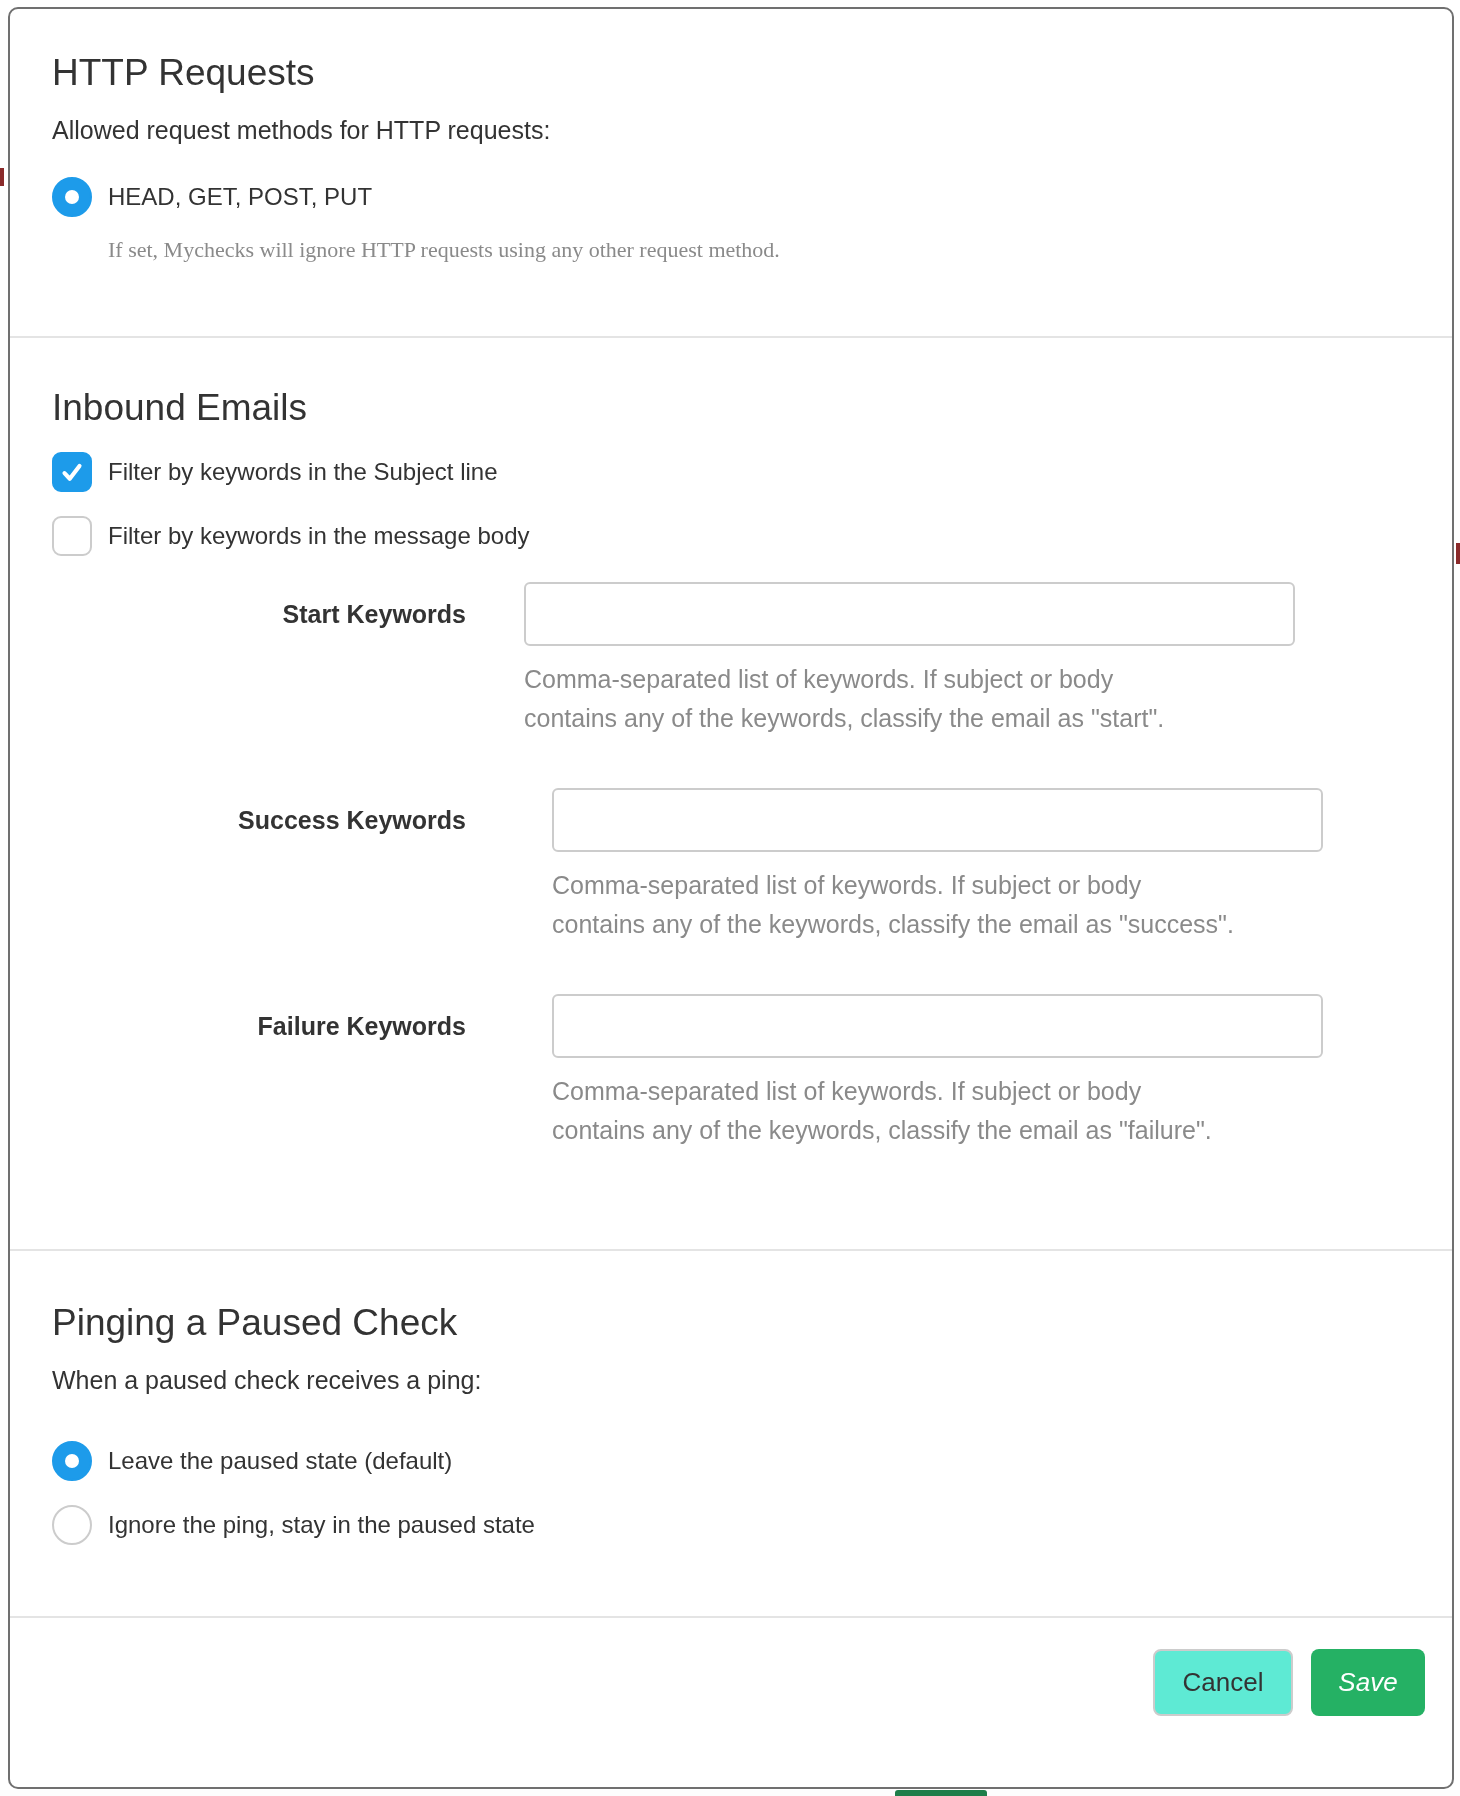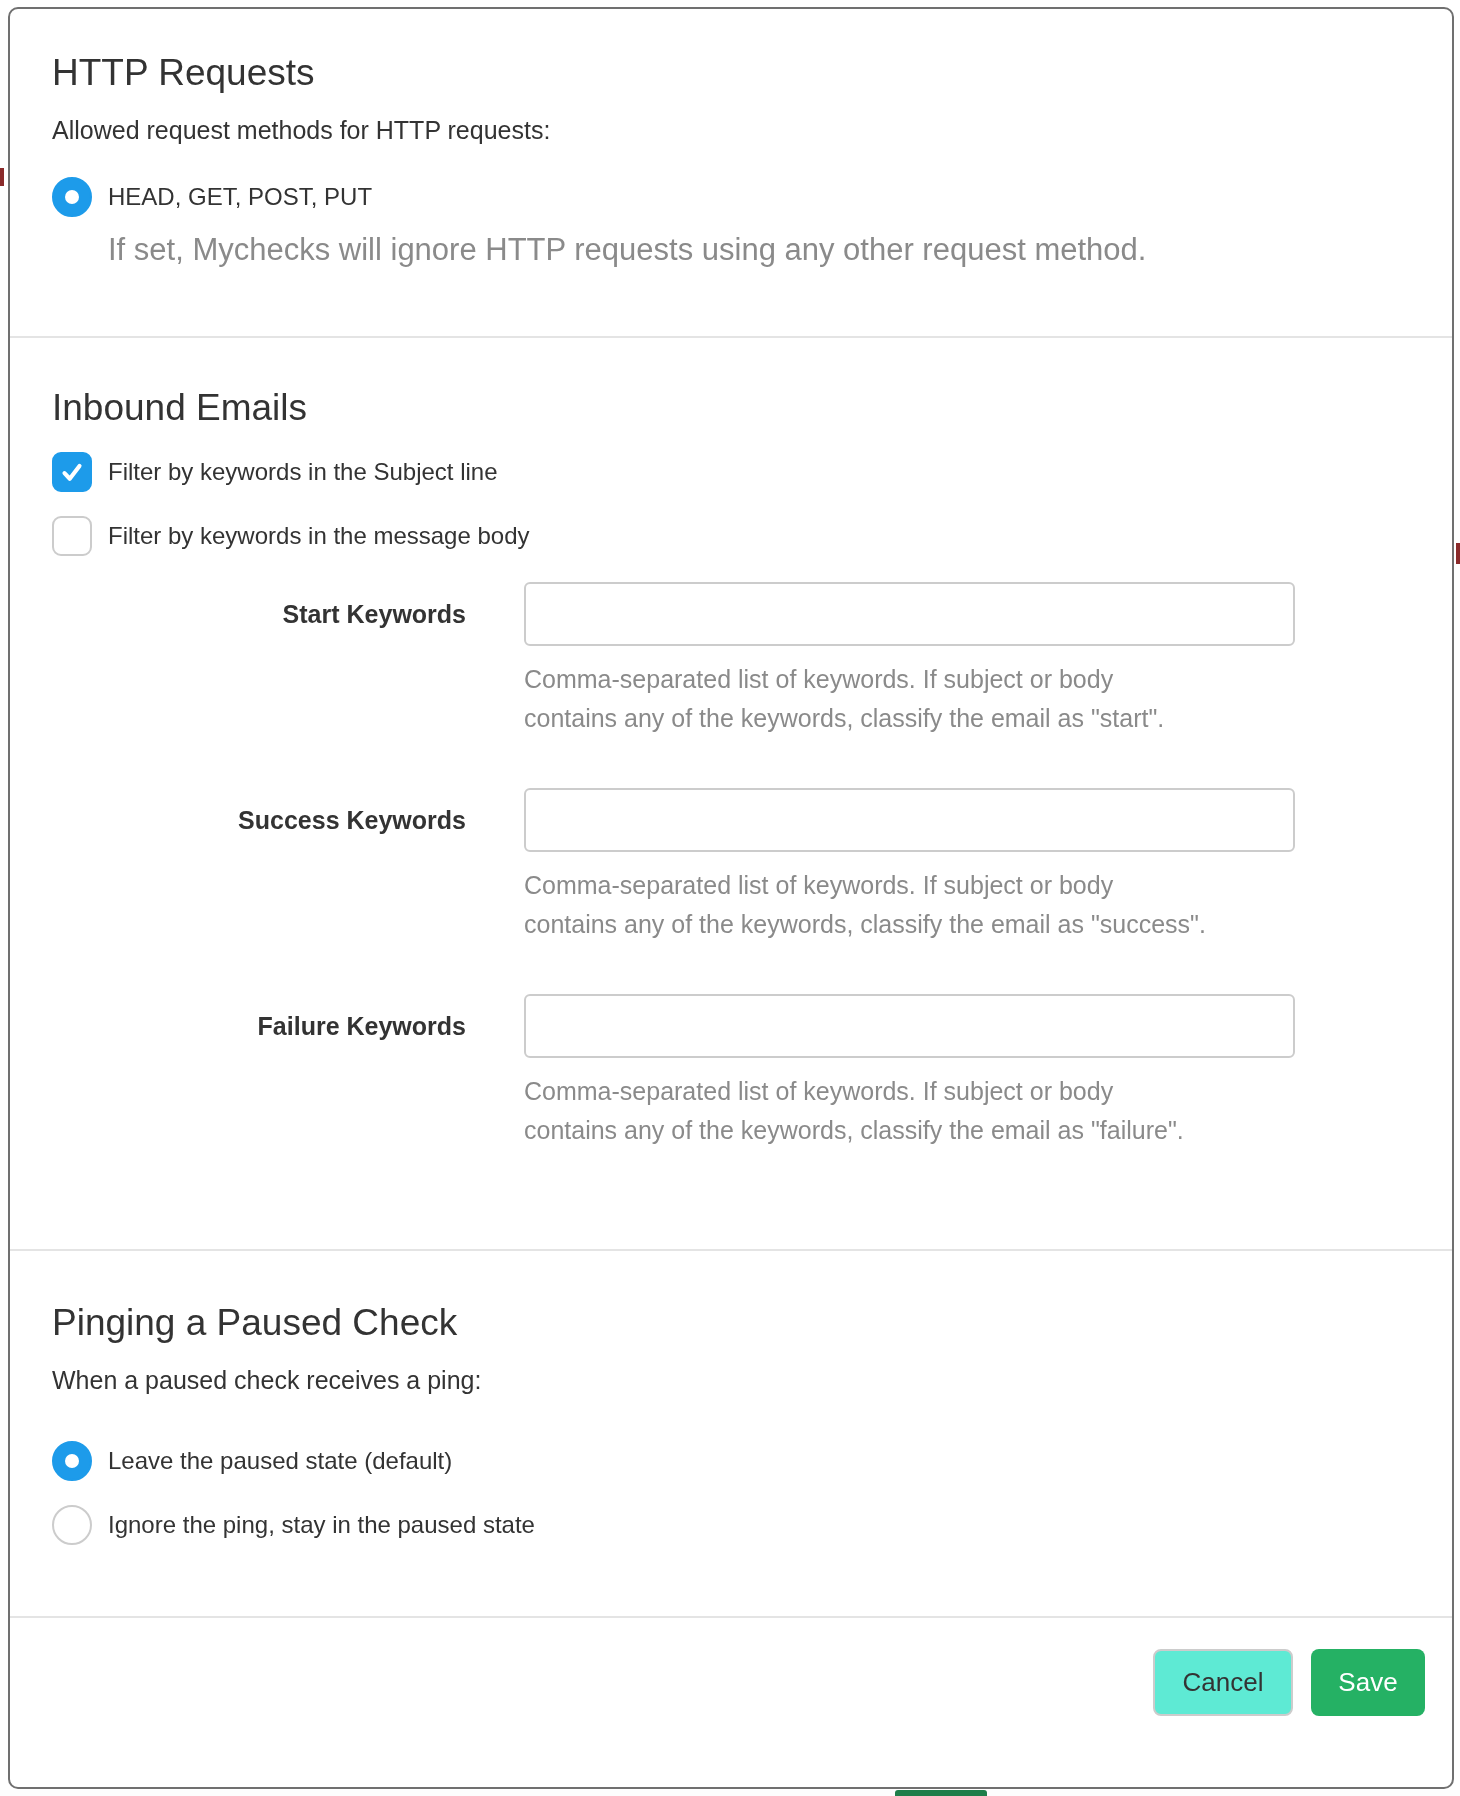--- a/index.html
+++ b/index.html
@@ -34,35 +34,35 @@
   .checkbox {
     width:40px; height:40px; border-radius:9px;
     background:#fff; border:2px solid #ccc; flex:0 0 40px;
     display:flex; align-items:center; justify-content:center; cursor:pointer;
   }
   .checkbox.checked { background:#1d9bea; border-color:#1d9bea; }
   .checkbox svg { display:none; width:30px; height:30px; }
   .checkbox.checked svg { display:block; }
   .checkbox polyline { fill:none; stroke:#fff; stroke-width:5.5; stroke-linecap:round; stroke-linejoin:round; }
 
-  .sub-help { font-size:31px; line-height:38px; color:#8a8a8a; margin-top:14px; padding-left:56px; }
+  .sub-help { font-size:22px; line-height:38px; color:#8a8a8a; margin-top:14px; padding-left:56px;font-family:Liberation Serif, serif; }
 
   
   .sec-http { padding-top:42px; padding-bottom:67px; }
   .sec-http .choice-row.first { margin-top:28px; }
   .sec-http .choice-row.second { margin-top:24px; }
 
   
   .sec-emails { padding-top:48px; padding-bottom:99px; }
   .sec-emails .choice-row.first { margin-top:22px; }
   .sec-emails .choice-row.second { margin-top:24px;text-align:right; }
 
   .field-rows { margin-top:26px; }
   .field-row { display:flex; }
-  .field-row.gap { margin-top:50px; }
+  .field-row.gap { margin-top:50px;gap:28px; }
   .field-label {
     width:424px; flex:0 0 424px; text-align:right; font-size:25px; font-weight:bold;
     line-height:64px; color:#333; padding-right:10px;
   }
   .field-main { margin-left:48px; width:771px; }
   .text-input {
     width:771px; height:64px; border:2px solid #ccc; border-radius:6px;
     background:#fff; font-size:25px; padding:0 14px; color:#333; outline:none;
   }
   .field-help { margin-top:14px; font-size:25px; line-height:39px; color:#8a8a8a; }
@@ -73,21 +73,21 @@
   .sec-paused .choice-row.second { margin-top:24px; }
 
   
   .footer {
     border-top:2px solid #e4e4e4; padding:31px 27px 23px 42px;
     display:flex; justify-content:flex-end; align-items:flex-start; gap:18px;
   }
   .btn { height:67px; font-size:26px; border-radius:8px; cursor:pointer;
          font-family:"Liberation Sans", sans-serif; }
   .btn-cancel { background:#5eead4; border:2px solid #ccc; color:#333; width:140px; }
-  .btn-save   { background:#25b164; border:none; color:#fff; width:114px; }
+  .btn-save   { background:#25b164; border:none; color:#fff; width:114px;font-style:italic; }
 
   
   .edge-mark { position:absolute; width:4px; background:#8a2a2a; }
   .edge-mark.left  { left:0; top:168px; height:18px; }
   .edge-mark.right { right:0; top:543px; height:21px; }
 
   .bottom-strip { position:absolute; left:0; top:1790px; width:1460px; height:6px;
                   overflow:hidden; background:#fdfdfd; }
   .bottom-strip .frag { position:absolute; top:1px; font-size:24px; color:#555; white-space:nowrap; }
   .bottom-strip .badge { position:absolute; top:0; left:895px; width:92px; height:6px;

